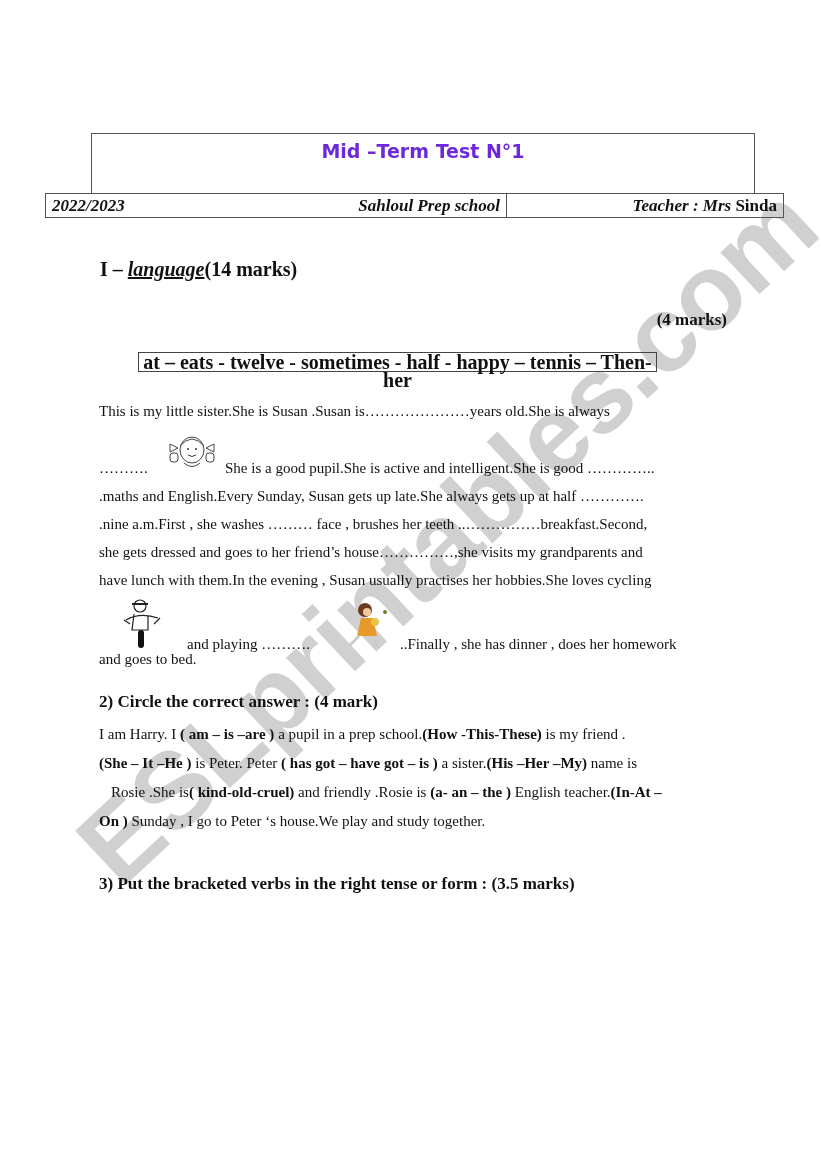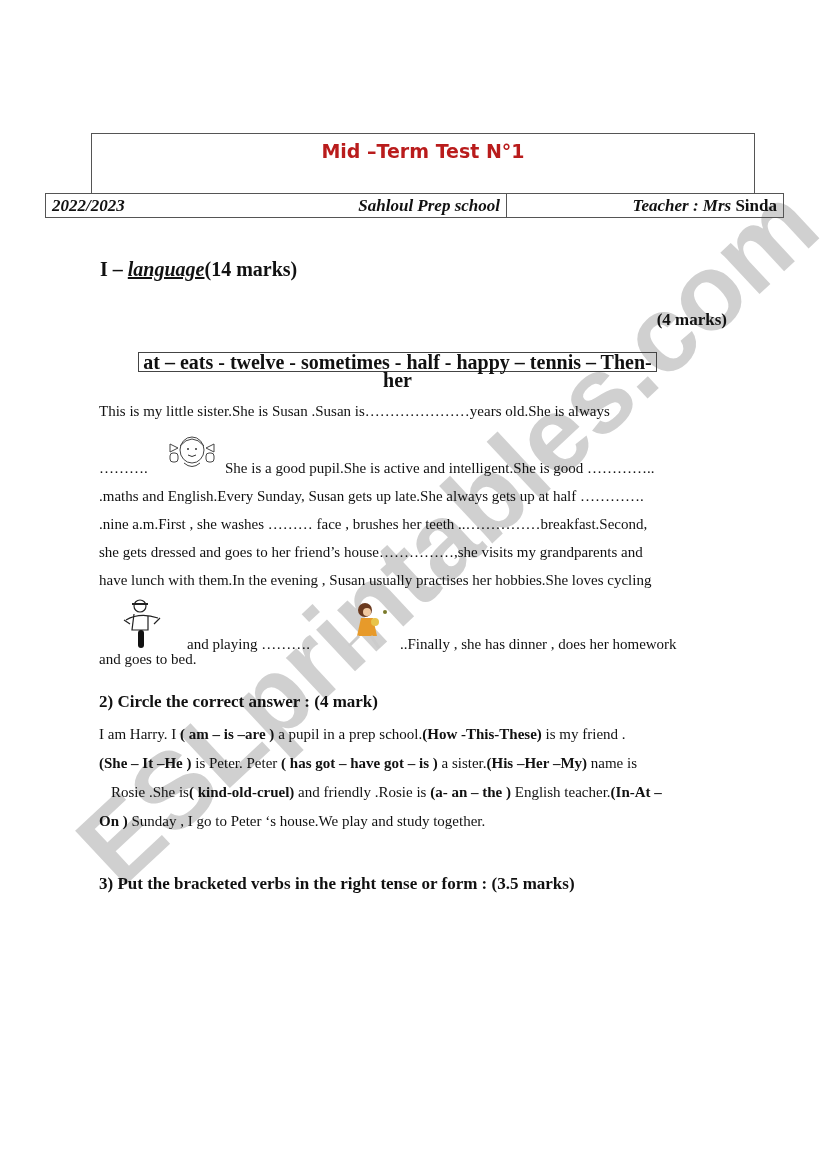--- a/index.html
+++ b/index.html
@@ -7,21 +7,21 @@
       width: 821px; height: 1161px; background: #ffffff; position: relative; overflow: hidden;
       font-family: "Liberation Serif", serif; color: #111;
     }
     .abs { position: absolute; }
     .title-box {
       left: 91px; top: 133px; width: 664px; height: 60px;
       border: 1px solid #555; border-bottom: none; box-sizing: border-box;
     }
     .title {
       position: absolute; left: 0; right: 0; top: 6px; text-align: center;
-      font-family: "DejaVu Sans", sans-serif; font-weight: bold; font-size: 19px; color: #b91c1c;
+      font-family: "DejaVu Sans", sans-serif; font-weight: bold; font-size: 19px; color: #6d28d9;
     }
     .info-table {
       left: 45px; top: 193px; width: 739px; border-collapse: collapse;
     }
     .info-table td { border: 1px solid #555; padding: 0 6px; font-weight: bold; }
     .row1 td { height: 23px; font-size: 17px; font-style: italic; }
     .row2 td { height: 18px; font-size: 14px; }
     .c1 { width: 448px; }
     .split { display: flex; justify-content: space-between; }
     .right-align { text-align: right; }

